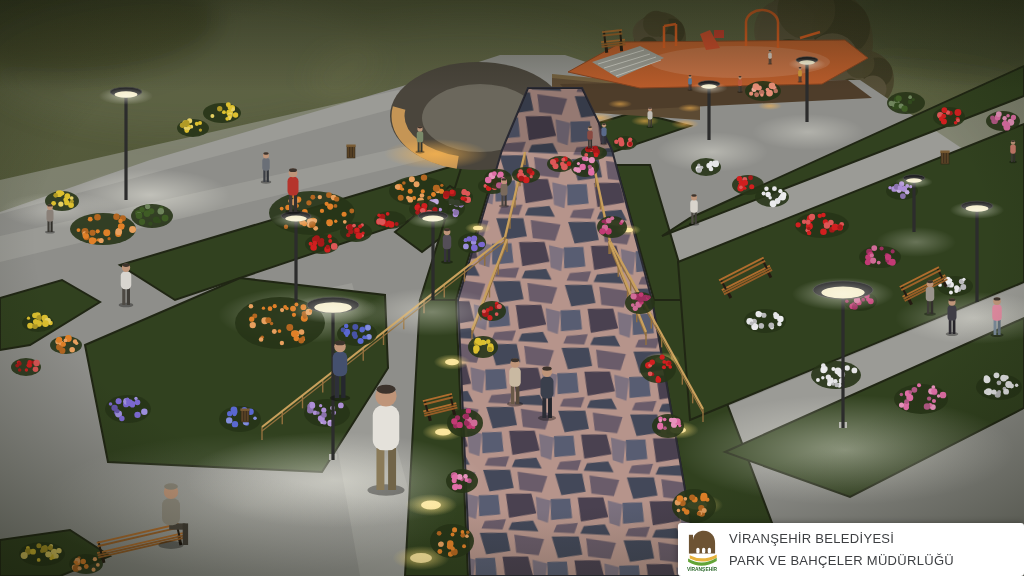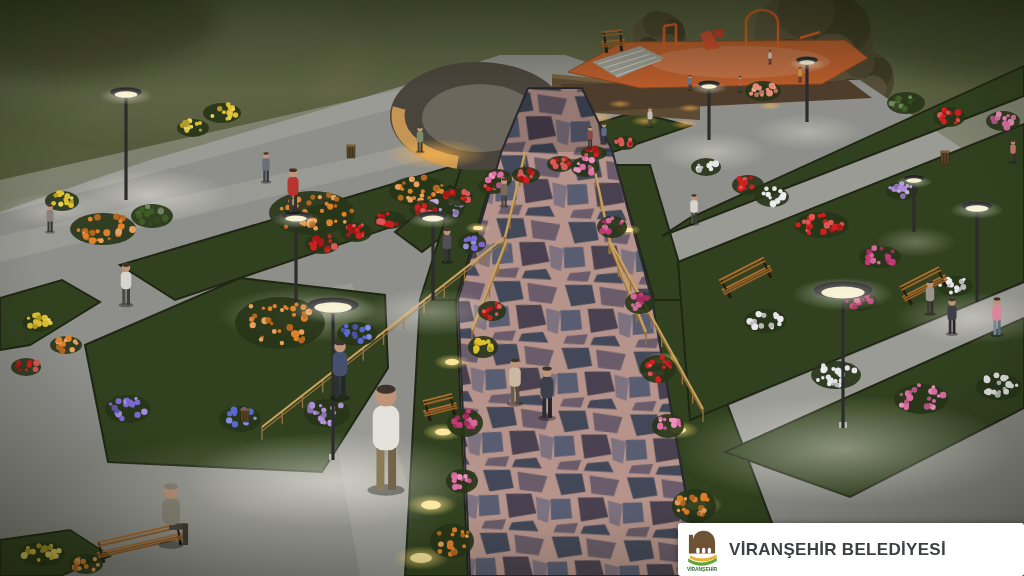--- a/index.html
+++ b/index.html
@@ -3,22 +3,22 @@
 <meta charset="utf-8">
 <title>Park Render</title>
 <style>
   html,body{margin:0;padding:0;background:#222;}
   .stage{position:relative;width:1024px;height:576px;overflow:hidden;
          background:var(--bg2,#4b5132);font-family:"Liberation Sans",sans-serif;}
   .stage svg.scene{position:absolute;left:0;top:0;}
   .logo-card{position:absolute;left:678px;top:523px;width:346px;height:53px;
     background:var(--cardBg,#ffffff);border-radius:3px;display:flex;align-items:center;
     padding-left:6px;box-sizing:border-box;box-shadow:0 0 6px rgba(0,0,0,.35);}
-  .logo-text{margin-left:9px;color:var(--textDark,#3d3f42);font-weight:bold;
-    font-size:17px;line-height:22px;letter-spacing:.3px;white-space:nowrap;}
+  .logo-text{margin-left:9px;color:var(--textDark,#3d3f42);font-weight:normal;
+    font-size:13px;line-height:22px;letter-spacing:.3px;white-space:nowrap;}
 </style>
 </head>
 <body>
 
 <div class="stage">
 <svg class="scene" width="1024" height="576" viewBox="0 0 1024 576">
   <defs>
     <linearGradient id="bgGrad" x1="0" y1="0" x2="0" y2="1">
       <stop offset="0" stop-color="#5a5f40"></stop>
           <stop offset=".45" stop-color="#515738"></stop>
@@ -1686,15 +1686,16 @@
     <path d="M11,16 C12,8 19,5 24,5 C33,5 38,12 38,20 L38,33 L11,33 Z" style="fill:var(--logoBrown)"></path>
     <rect x="15" y="26" width="4" height="7" rx="2" fill="#ffffff"></rect>
     <rect x="22" y="26" width="4" height="7" rx="2" fill="#ffffff"></rect>
     <rect x="29" y="26" width="4" height="7" rx="2" fill="#ffffff"></rect>
     <path d="M7,35 Q22,43 40,34 L40,38 Q22,47 7,39 Z" style="fill:var(--logoYellow)"></path>
     <path d="M5,39 Q22,49 40,38 L40,42 Q22,53 5,43 Z" style="fill:var(--logoGreen)"></path>
     <text x="22" y="54" text-anchor="middle" font-size="6" font-weight="bold" style="fill:#2e6b2e;font-family:'Liberation Sans',sans-serif">VİRANŞEHİR</text>
   </svg>
   <div class="logo-text">
     <div>VİRANŞEHİR BELEDİYESİ</div>
+    <div>PARK VE BAHÇELER MÜDÜRLÜĞÜ</div>
   </div>
 </div>
 </div>
 
 </body></html>

